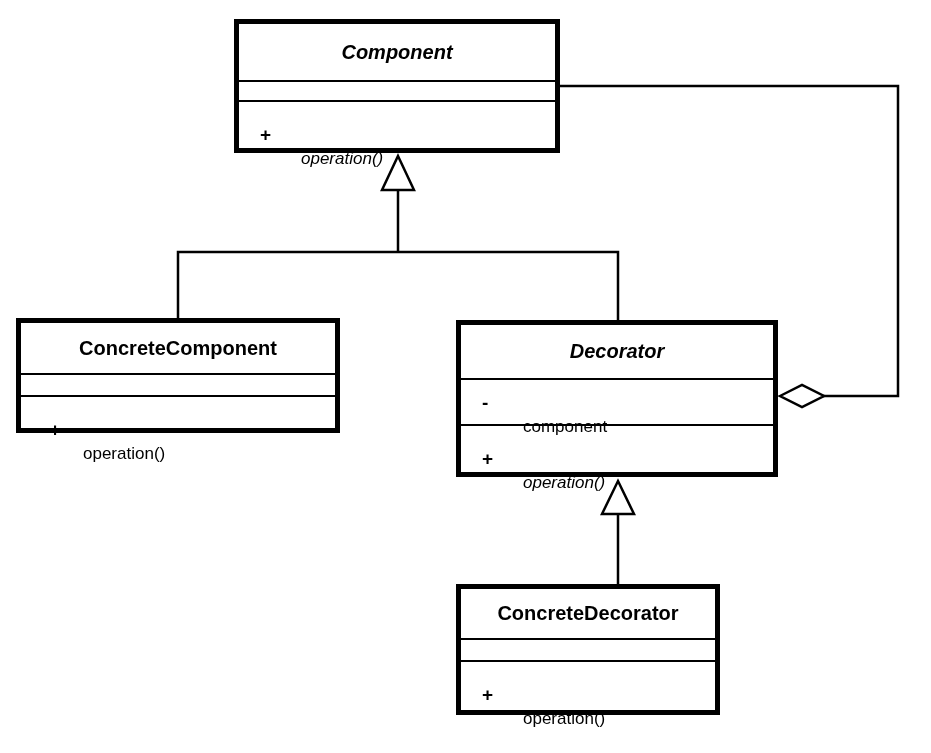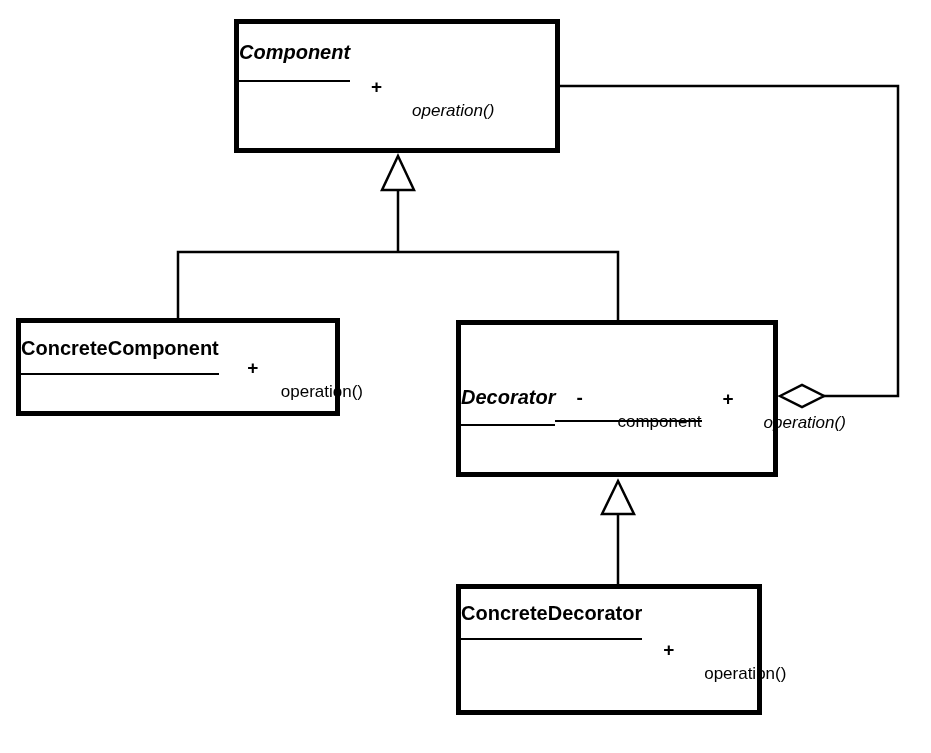--- a/index.html
+++ b/index.html
@@ -30,21 +30,21 @@
     stroke: #000000;
     stroke-width: 2.5;
     stroke-linejoin: miter;
   }
   .uml-class {
     position: absolute;
     box-sizing: border-box;
     border: 5px solid #000000;
     background: #ffffff;
     display: flex;
-    flex-direction: row;
+    flex-direction: column;
     color: #000000;
   }
   .uml-title {
     display: flex;
     align-items: center;
     justify-content: center;
     font-size: 20px;
     font-weight: bold;
     border-bottom: 2px solid #000000;
     flex: 0 0 auto;
@@ -108,48 +108,48 @@
     <div class="uml-title abstract" style="height:56px;">Component</div>
     <div class="uml-attrs" style="height:18px;"></div>
     <div class="uml-methods">
       <div class="member">
         <span class="vis">+</span>
         <span class="mlabel abstract">operation()</span>
       </div>
     </div>
   </div>
 
-  <div class="uml-class" style="left:16px; top:318px; width:324px; height:98px;text-align:center;">
+  <div class="uml-class" style="left:16px; top:318px; width:324px; height:115px;text-align:center;">
     <div class="uml-title" style="height:50px;">ConcreteComponent</div>
     <div class="uml-attrs" style="height:20px;"></div>
     <div class="uml-methods">
       <div class="member">
         <span class="vis">+</span>
         <span class="mlabel">operation()</span>
       </div>
     </div>
   </div>
 
-  <div class="uml-class" style="left:456px; top:320px; width:322px; height:157px;align-items:center;">
+  <div class="uml-class" style="left:456px; top:320px; width:322px; height:157px;">
     <div class="uml-title abstract" style="height:53px;">Decorator</div>
     <div class="uml-attrs" style="height:44px;">
       <div class="member">
         <span class="vis">-</span>
         <span class="mlabel">component</span>
       </div>
     </div>
     <div class="uml-methods">
       <div class="member">
         <span class="vis">+</span>
         <span class="mlabel abstract">operation()</span>
       </div>
     </div>
   </div>
 
-  <div class="uml-class" style="left:456px; top:584px; width:306px; height:131px;">
+  <div class="uml-class" style="left:456px; top:584px; width:264px; height:131px;">
     <div class="uml-title" style="height:49px;">ConcreteDecorator</div>
     <div class="uml-attrs" style="height:20px;"></div>
     <div class="uml-methods">
       <div class="member">
         <span class="vis">+</span>
         <span class="mlabel">operation()</span>
       </div>
     </div>
   </div>
 

